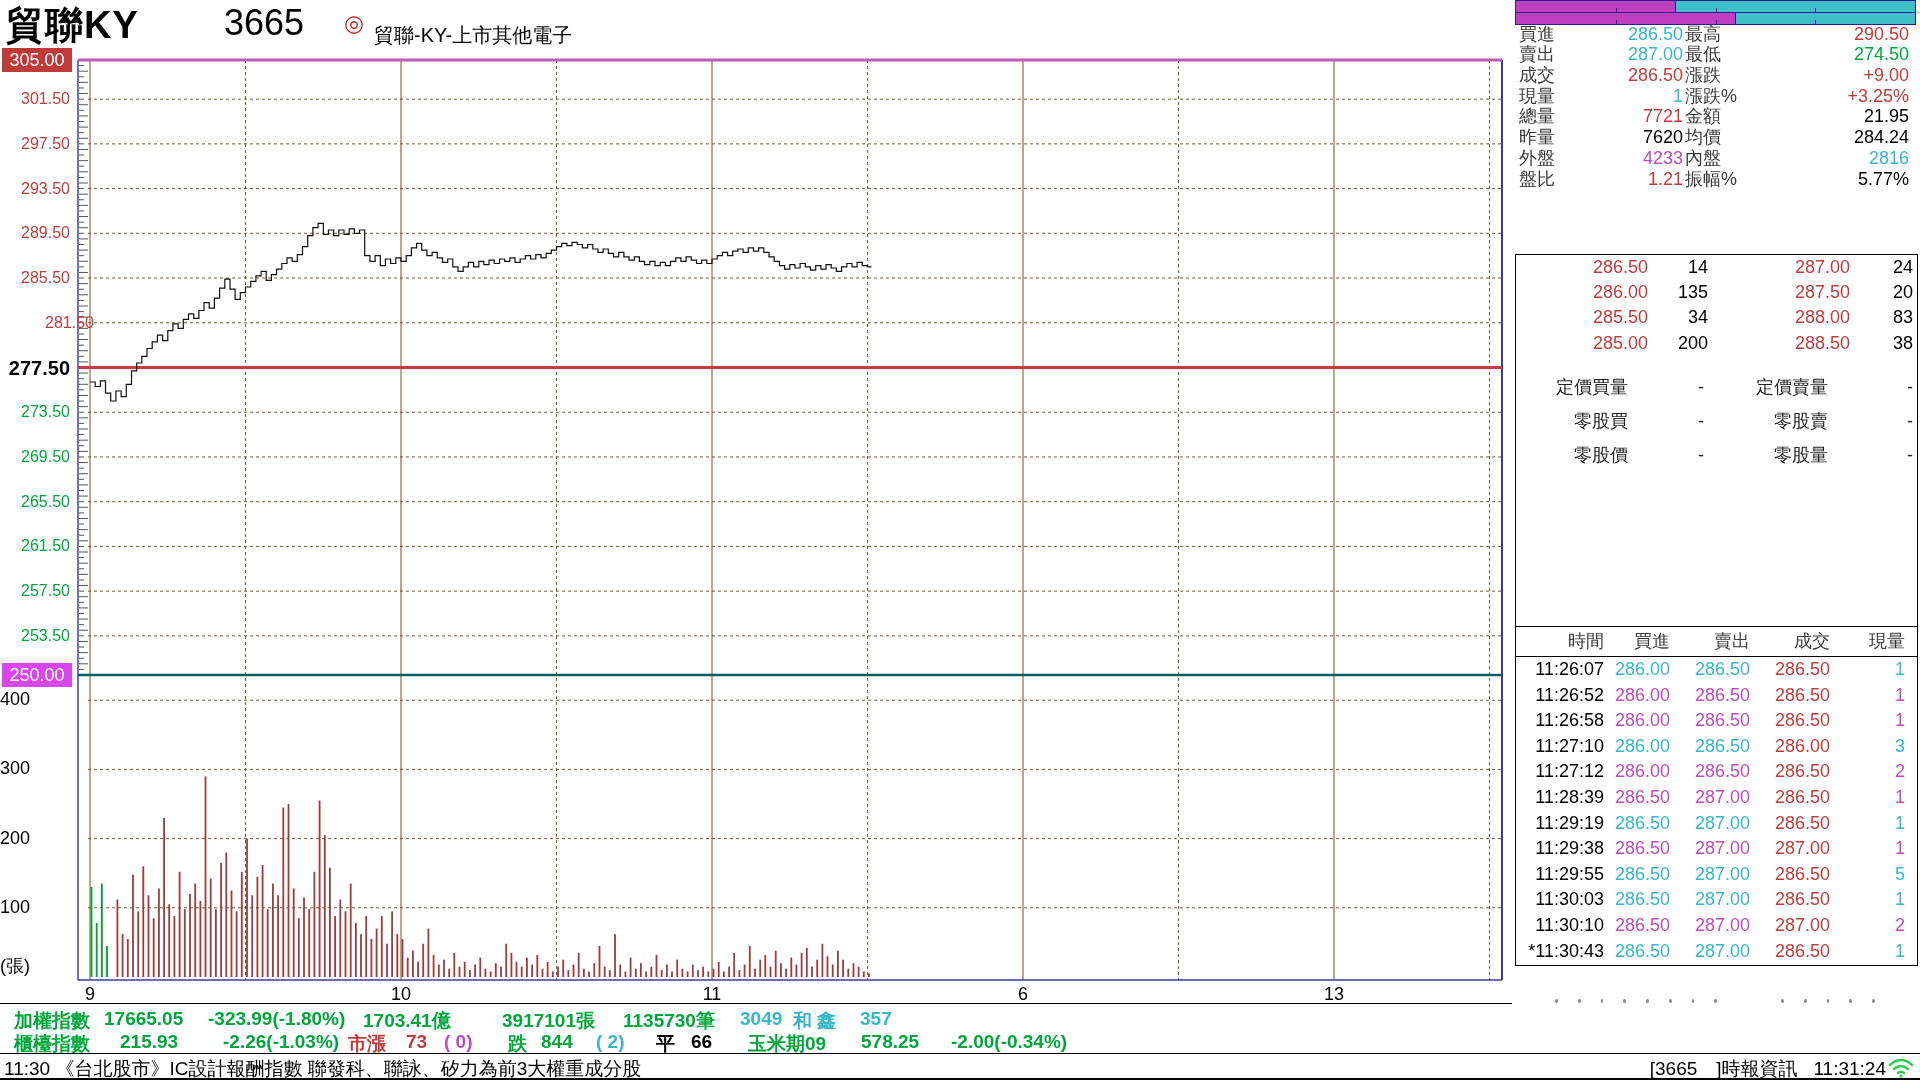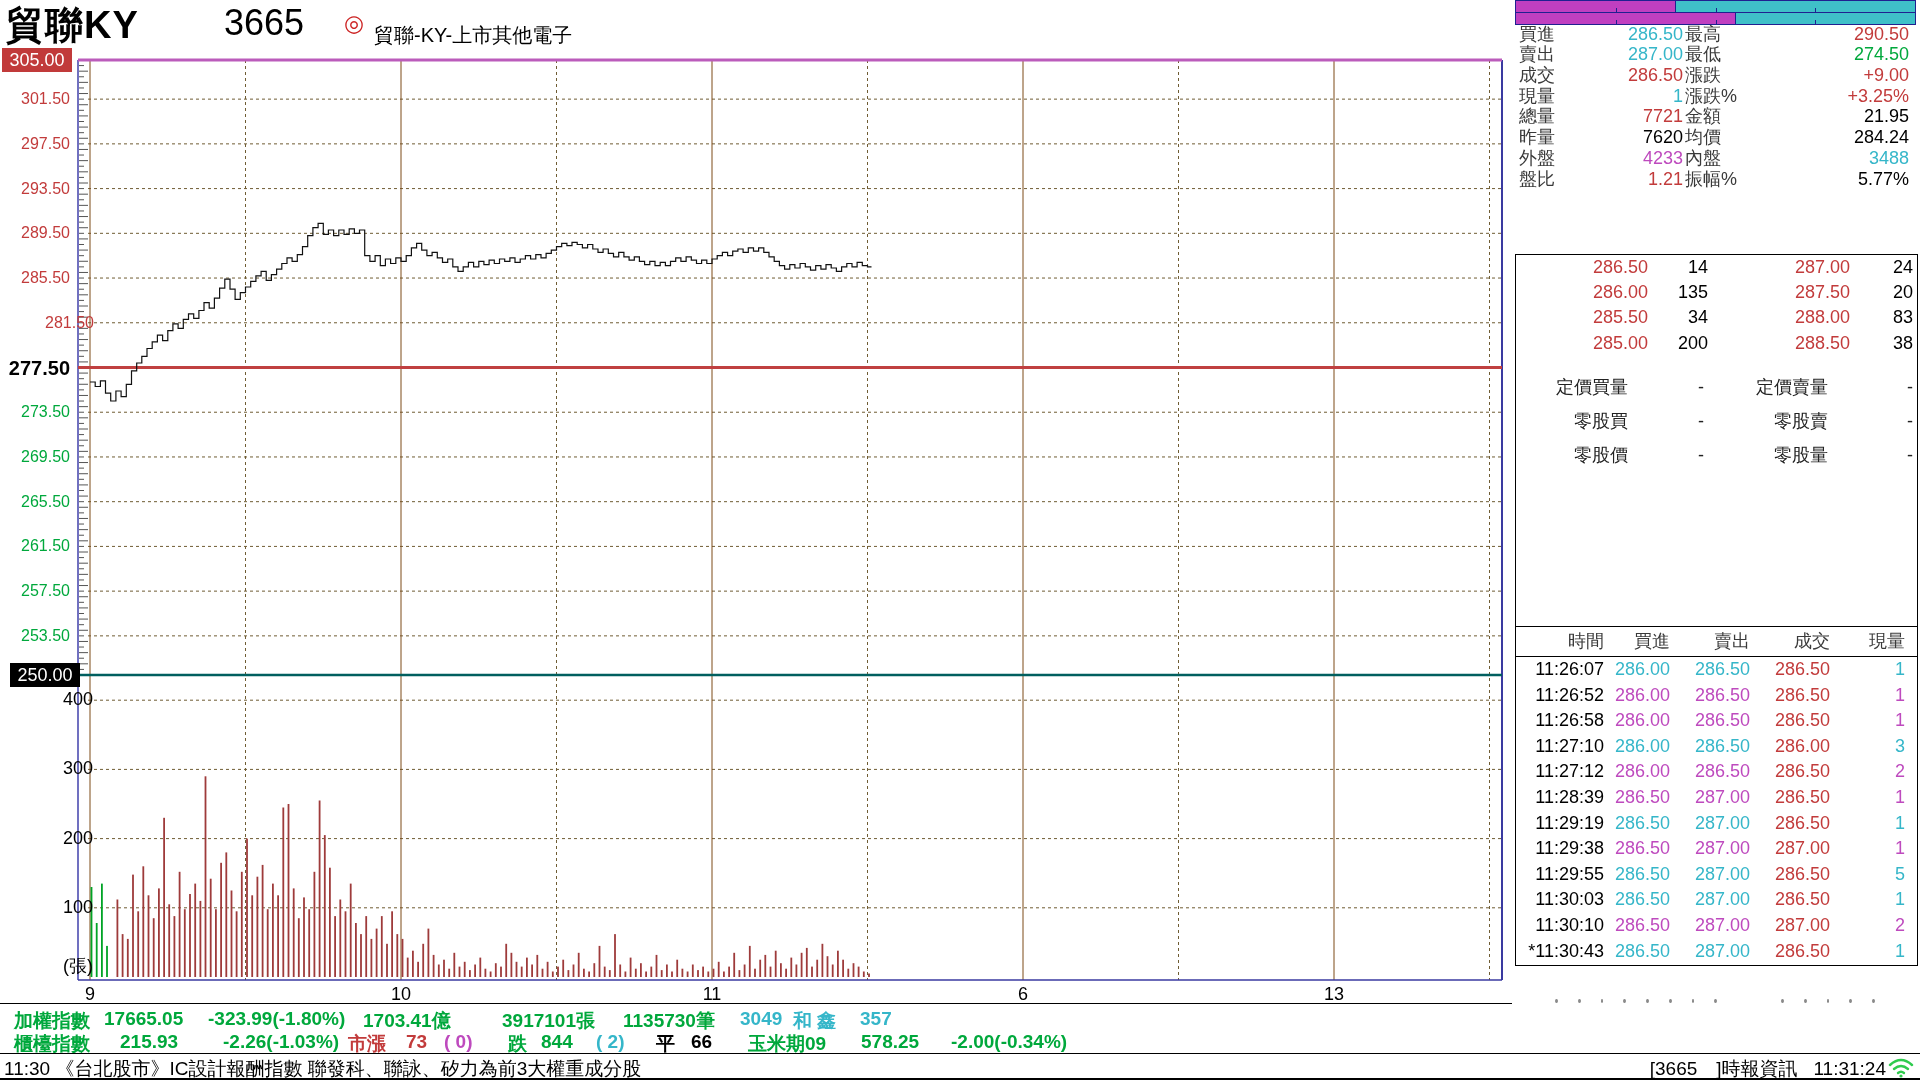--- a/index.html
+++ b/index.html
@@ -11,22 +11,22 @@
   
   #t-name{left:6px;top:0px;font-size:38px;font-weight:bold;letter-spacing:1px;}
   #t-code{left:224px;top:2px;font-size:36px;}
   #t-mark{left:344px;top:10px;font-size:23px;color:#cc2222;font-weight:bold;}
   #t-sub{left:374px;top:22px;font-size:20px;}
   
   .plabel{width:70px;left:0;text-align:right;font-size:16px;line-height:22px;}
   .plabel.big{font-size:20px;font-weight:bold;}
   .limitbox{left:2px;width:70px;height:24px;text-align:center;font-size:18px;line-height:24px;color:#fff;}
   #limit-up{background:#c13a3a;}
-  #limit-dn{background:#000000;margin-left:8px;}
-  .vlabel{width:70px;left:0;text-align:center;font-size:18px;color:#000;padding-left:43px;}
+  #limit-dn{background:#d946ef;}
+  .vlabel{width:70px;left:0;text-align:left;font-size:18px;color:#000;}
   .xlabel{width:40px;text-align:center;font-size:18px;color:#000;top:984px;}
   
   #rp{left:1515px;top:0;width:403px;height:1080px;}
   .qrow{display:grid;grid-template-columns:64px 102px 92px 134px;height:20.7px;line-height:20.5px;font-size:18px;}
   .qrow .ql{text-align:left;padding-left:2px;}
   .qrow .qv{text-align:right;}
   #bars{left:0px;top:224px;width:399px;border:1px solid #202090;}
   .rbar{height:11px;position:relative;background:#3fc0c8;border-bottom:1px solid #202090;}
   .rbar:last-child{border-bottom:none;}
   .rbar .fill{position:absolute;left:0;top:0;bottom:0;background:#c03fc0;border-right:1px solid #202090;}
@@ -436,21 +436,21 @@
         <div class="qrow">
           <span class="ql lab">昨量</span>
           <span class="qv c-k">7620</span>
           <span class="ql lab">均價</span>
           <span class="qv c-k">284.24</span>
         </div>
         <div class="qrow">
           <span class="ql lab">外盤</span>
           <span class="qv c-m">4233</span>
           <span class="ql lab">內盤</span>
-          <span class="qv c-c">3488</span>
+          <span class="qv c-c">2816</span>
         </div>
         <div class="qrow">
           <span class="ql lab">盤比</span>
           <span class="qv c-r">1.21</span>
           <span class="ql lab">振幅%</span>
           <span class="qv c-k">5.77%</span>
         </div>
       </div>
 
     <div id="bars">

